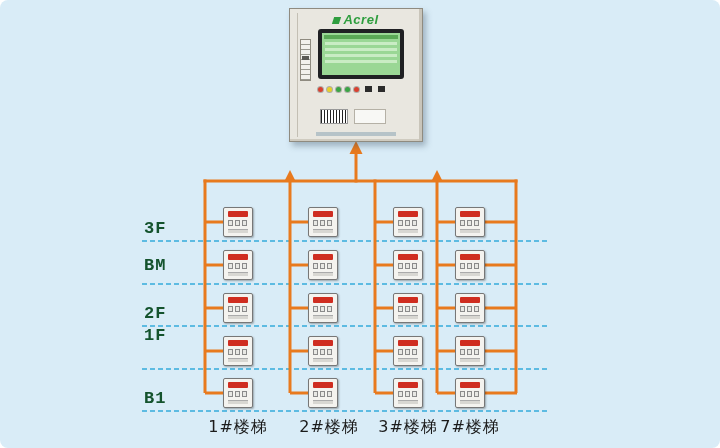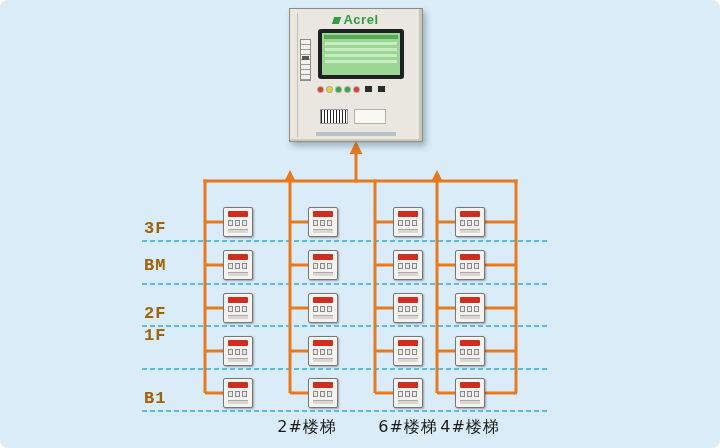--- a/index.html
+++ b/index.html
@@ -12,21 +12,21 @@
 
   
   .cabinet{
     position:absolute;left:289px;top:8px;width:132px;height:132px;
     background:#e9e7e0;border:1px solid #8f8b80;
     box-shadow:inset -3px 0 0 #c9c5ba, inset 0 -2px 0 #cfcbc0, 3px 4px 6px rgba(50,70,90,.35);
   }
   .seam{position:absolute;left:7px;top:4px;bottom:4px;width:1px;background:#c3bfb4;}
   .logo{
     position:absolute;top:3px;left:0;width:100%;text-align:center;
-    color:#2f9e3f;font-weight:bold;font-size:13px;letter-spacing:.5px;
+    color:#2f9e3f;font-style:italic;font-weight:bold;font-size:13px;letter-spacing:.5px;
   }
   .logo .mark{display:inline-block;width:7px;height:7px;background:#2f9e3f;
     transform:skewX(-18deg);margin-right:3px;vertical-align:baseline;}
   .bezel{position:absolute;left:28px;top:20px;width:86px;height:50px;background:#1f2023;border-radius:3px;}
   .lcd{position:absolute;left:4px;top:4px;right:4px;bottom:4px;background:#9ad795;overflow:hidden;}
   .lcd .hdr{height:4px;background:#5aa856;margin:2px 2px 3px 2px;}
   .lcd .row{height:3px;background:#c9ecc4;margin:3px 3px;}
   .gauge{position:absolute;left:10px;top:30px;width:9px;height:40px;background:#f2f2ee;border:1px solid #8f8b80;
     background-image:repeating-linear-gradient(180deg,transparent 0 4px,#9a9a92 4px 5px);}
   .gauge .knob{position:absolute;left:1px;right:1px;top:16px;height:4px;background:#5a5a55;}
@@ -46,21 +46,21 @@
   }
   .device .tag{margin:3px 4px 2px 4px;height:6px;background:#cf2d20;border-radius:1px;}
   .device .dots{display:flex;gap:2px;margin:3px 0 0 4px;}
   .device .dsq{width:5px;height:6px;background:#e8e8e4;border:1px solid #8a8a8a;box-sizing:border-box;}
   .device .base{margin:3px 4px 0 4px;height:3px;background:#d8d7d2;border-top:1px solid #aaa;}
 
   
   .floor-label{
     position:absolute;left:144px;width:40px;height:20px;
     font-family:"Liberation Mono",monospace;font-size:17px;font-weight:bold;
-    color:#a16207;letter-spacing:1px;
+    color:#14532d;letter-spacing:1px;
   }
   .stair-label{
     position:absolute;top:417px;width:90px;height:22px;text-align:center;
     font-family:"DejaVu Sans",sans-serif;font-size:16px;color:#1b1b1b;letter-spacing:1px;
   }
 </style>
 </head>
 <body>
 
 <div class="canvas">
@@ -332,17 +332,18 @@
         <div class="base"></div>
       </div>
     </div>
 
   <div class="floor-label" style="top:219px">3F</div>
   <div class="floor-label" style="top:256px">BM</div>
   <div class="floor-label" style="top:304px">2F</div>
   <div class="floor-label" style="top:326px">1F</div>
   <div class="floor-label" style="top:389px">B1</div>
 
-  <div class="stair-label" style="left:262px">2#楼梯</div>
-  <div class="stair-label" style="left:363px">6#楼梯</div>
-  <div class="stair-label" style="left:425px">4#楼梯</div>
+  <div class="stair-label" style="left:193px">1#楼梯</div>
+  <div class="stair-label" style="left:284px">2#楼梯</div>
+  <div class="stair-label" style="left:363px">3#楼梯</div>
+  <div class="stair-label" style="left:425px">7#楼梯</div>
 
 </div>
 
 </body></html>

